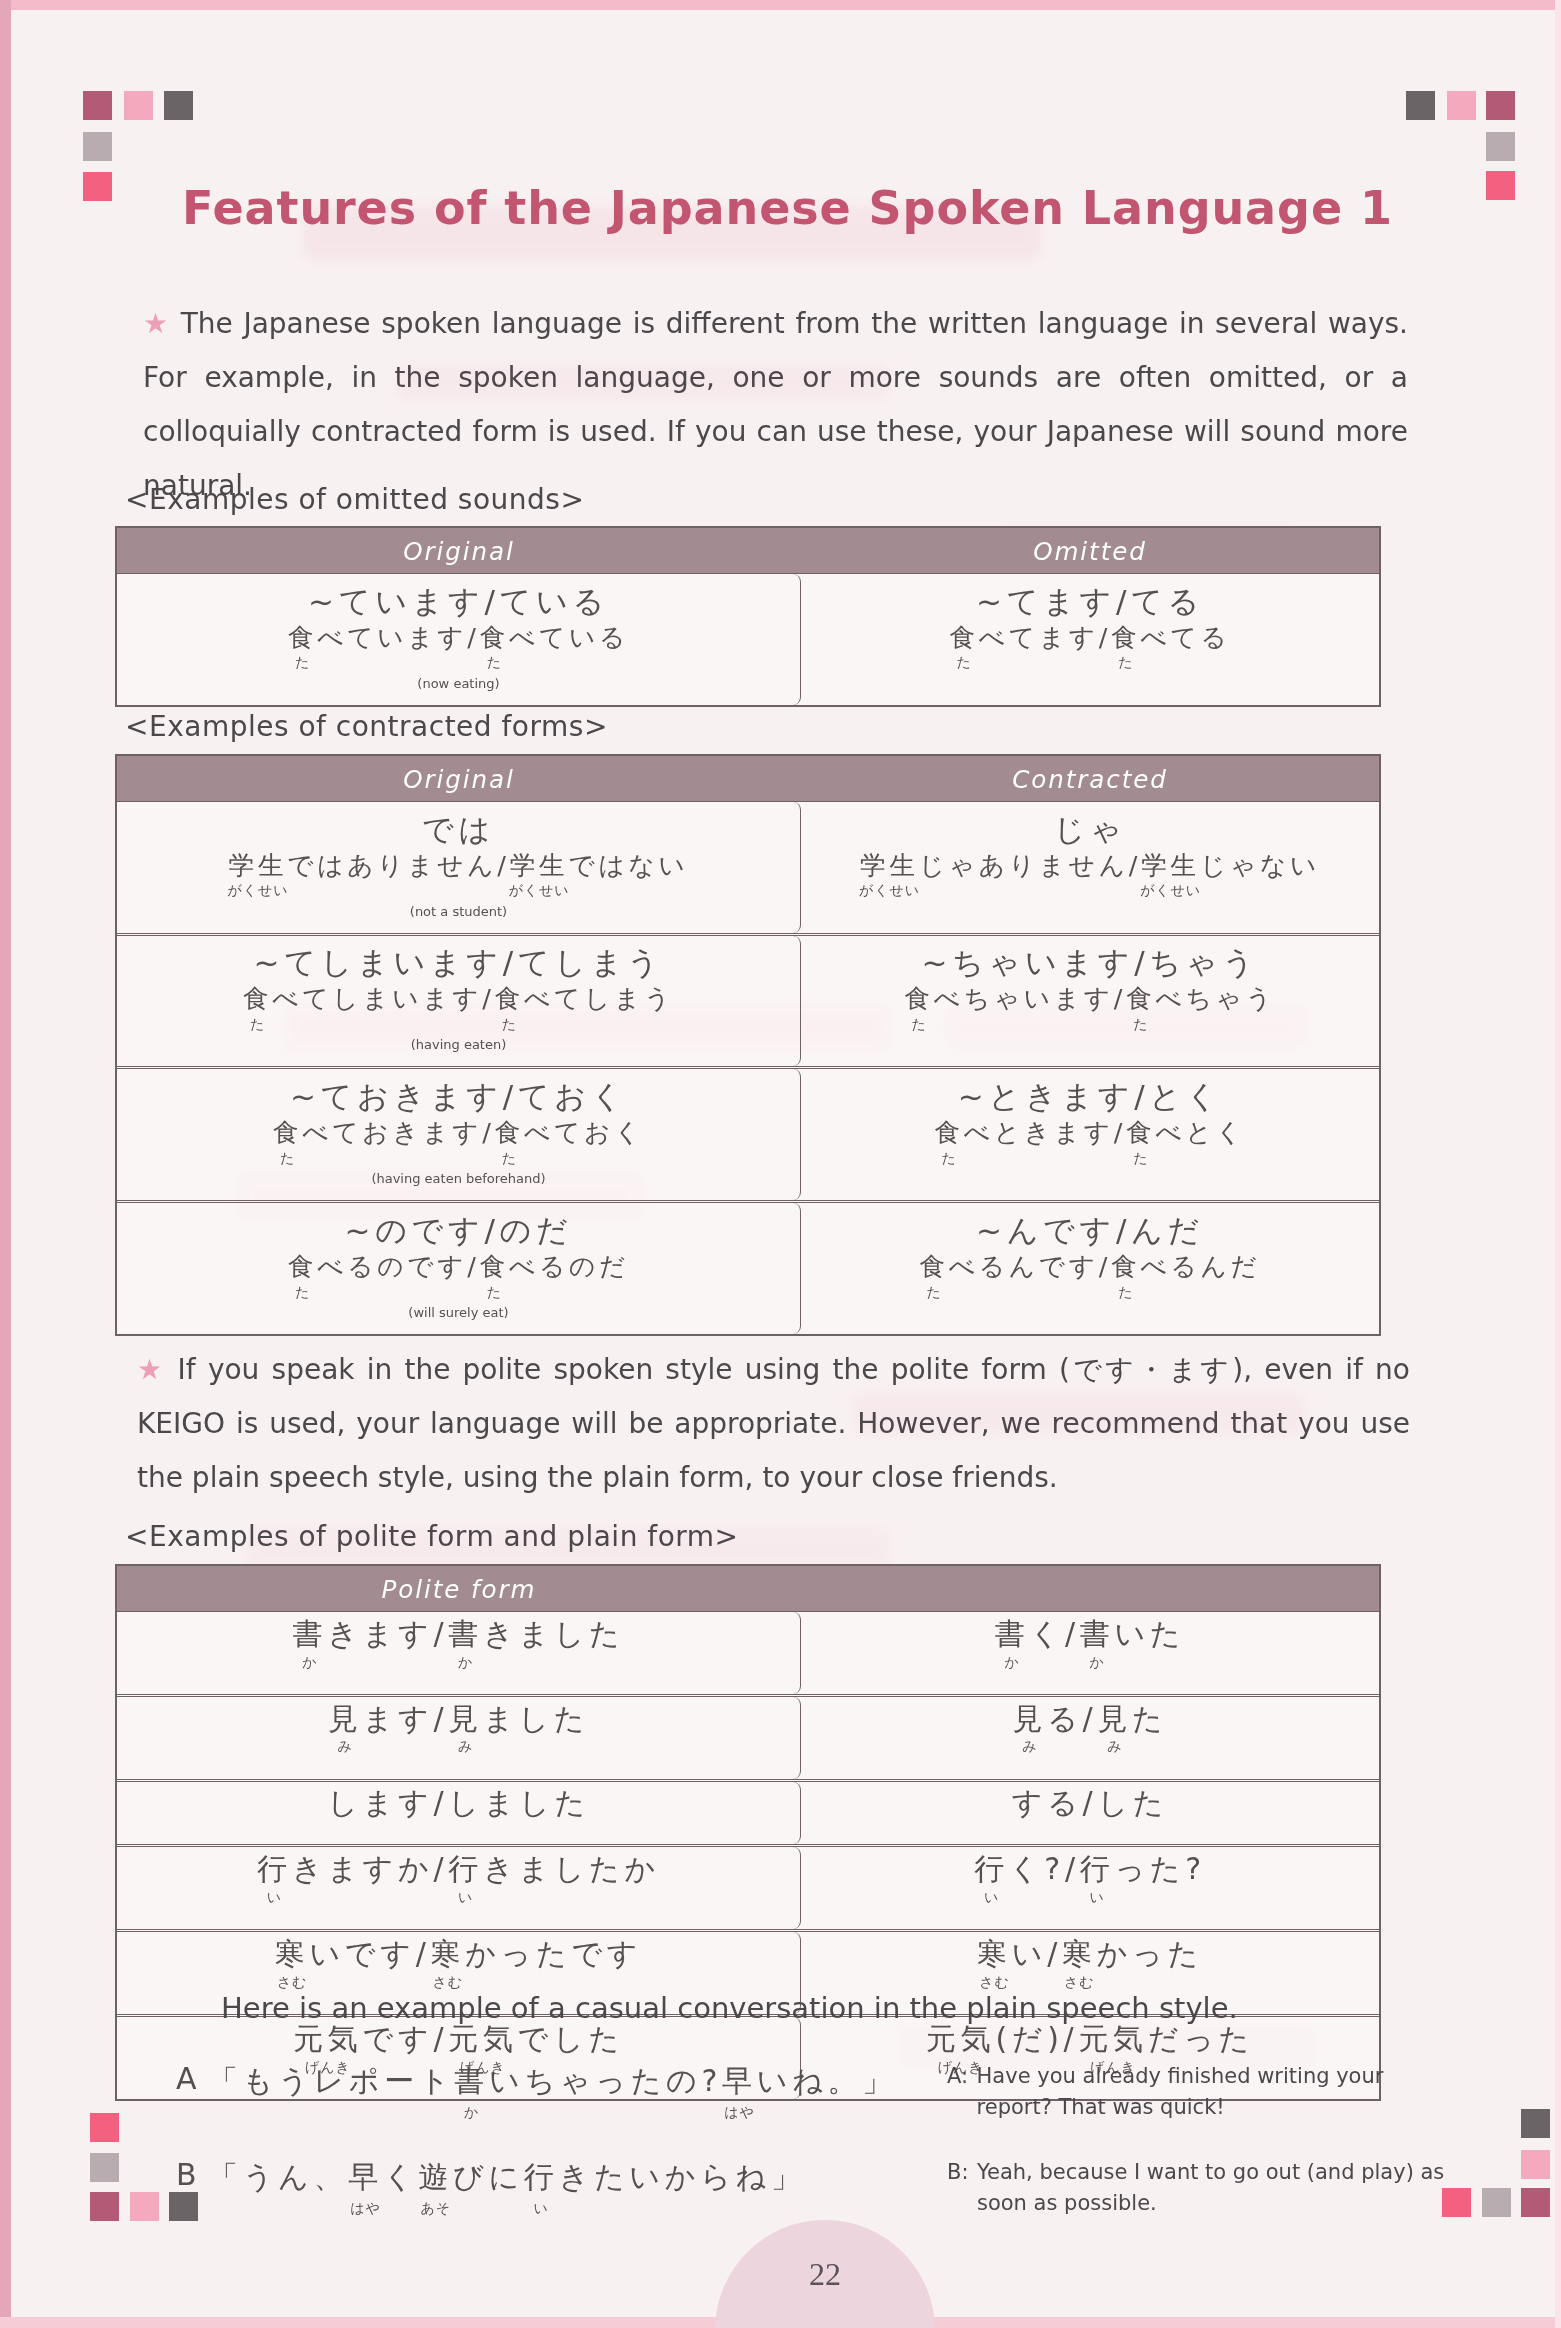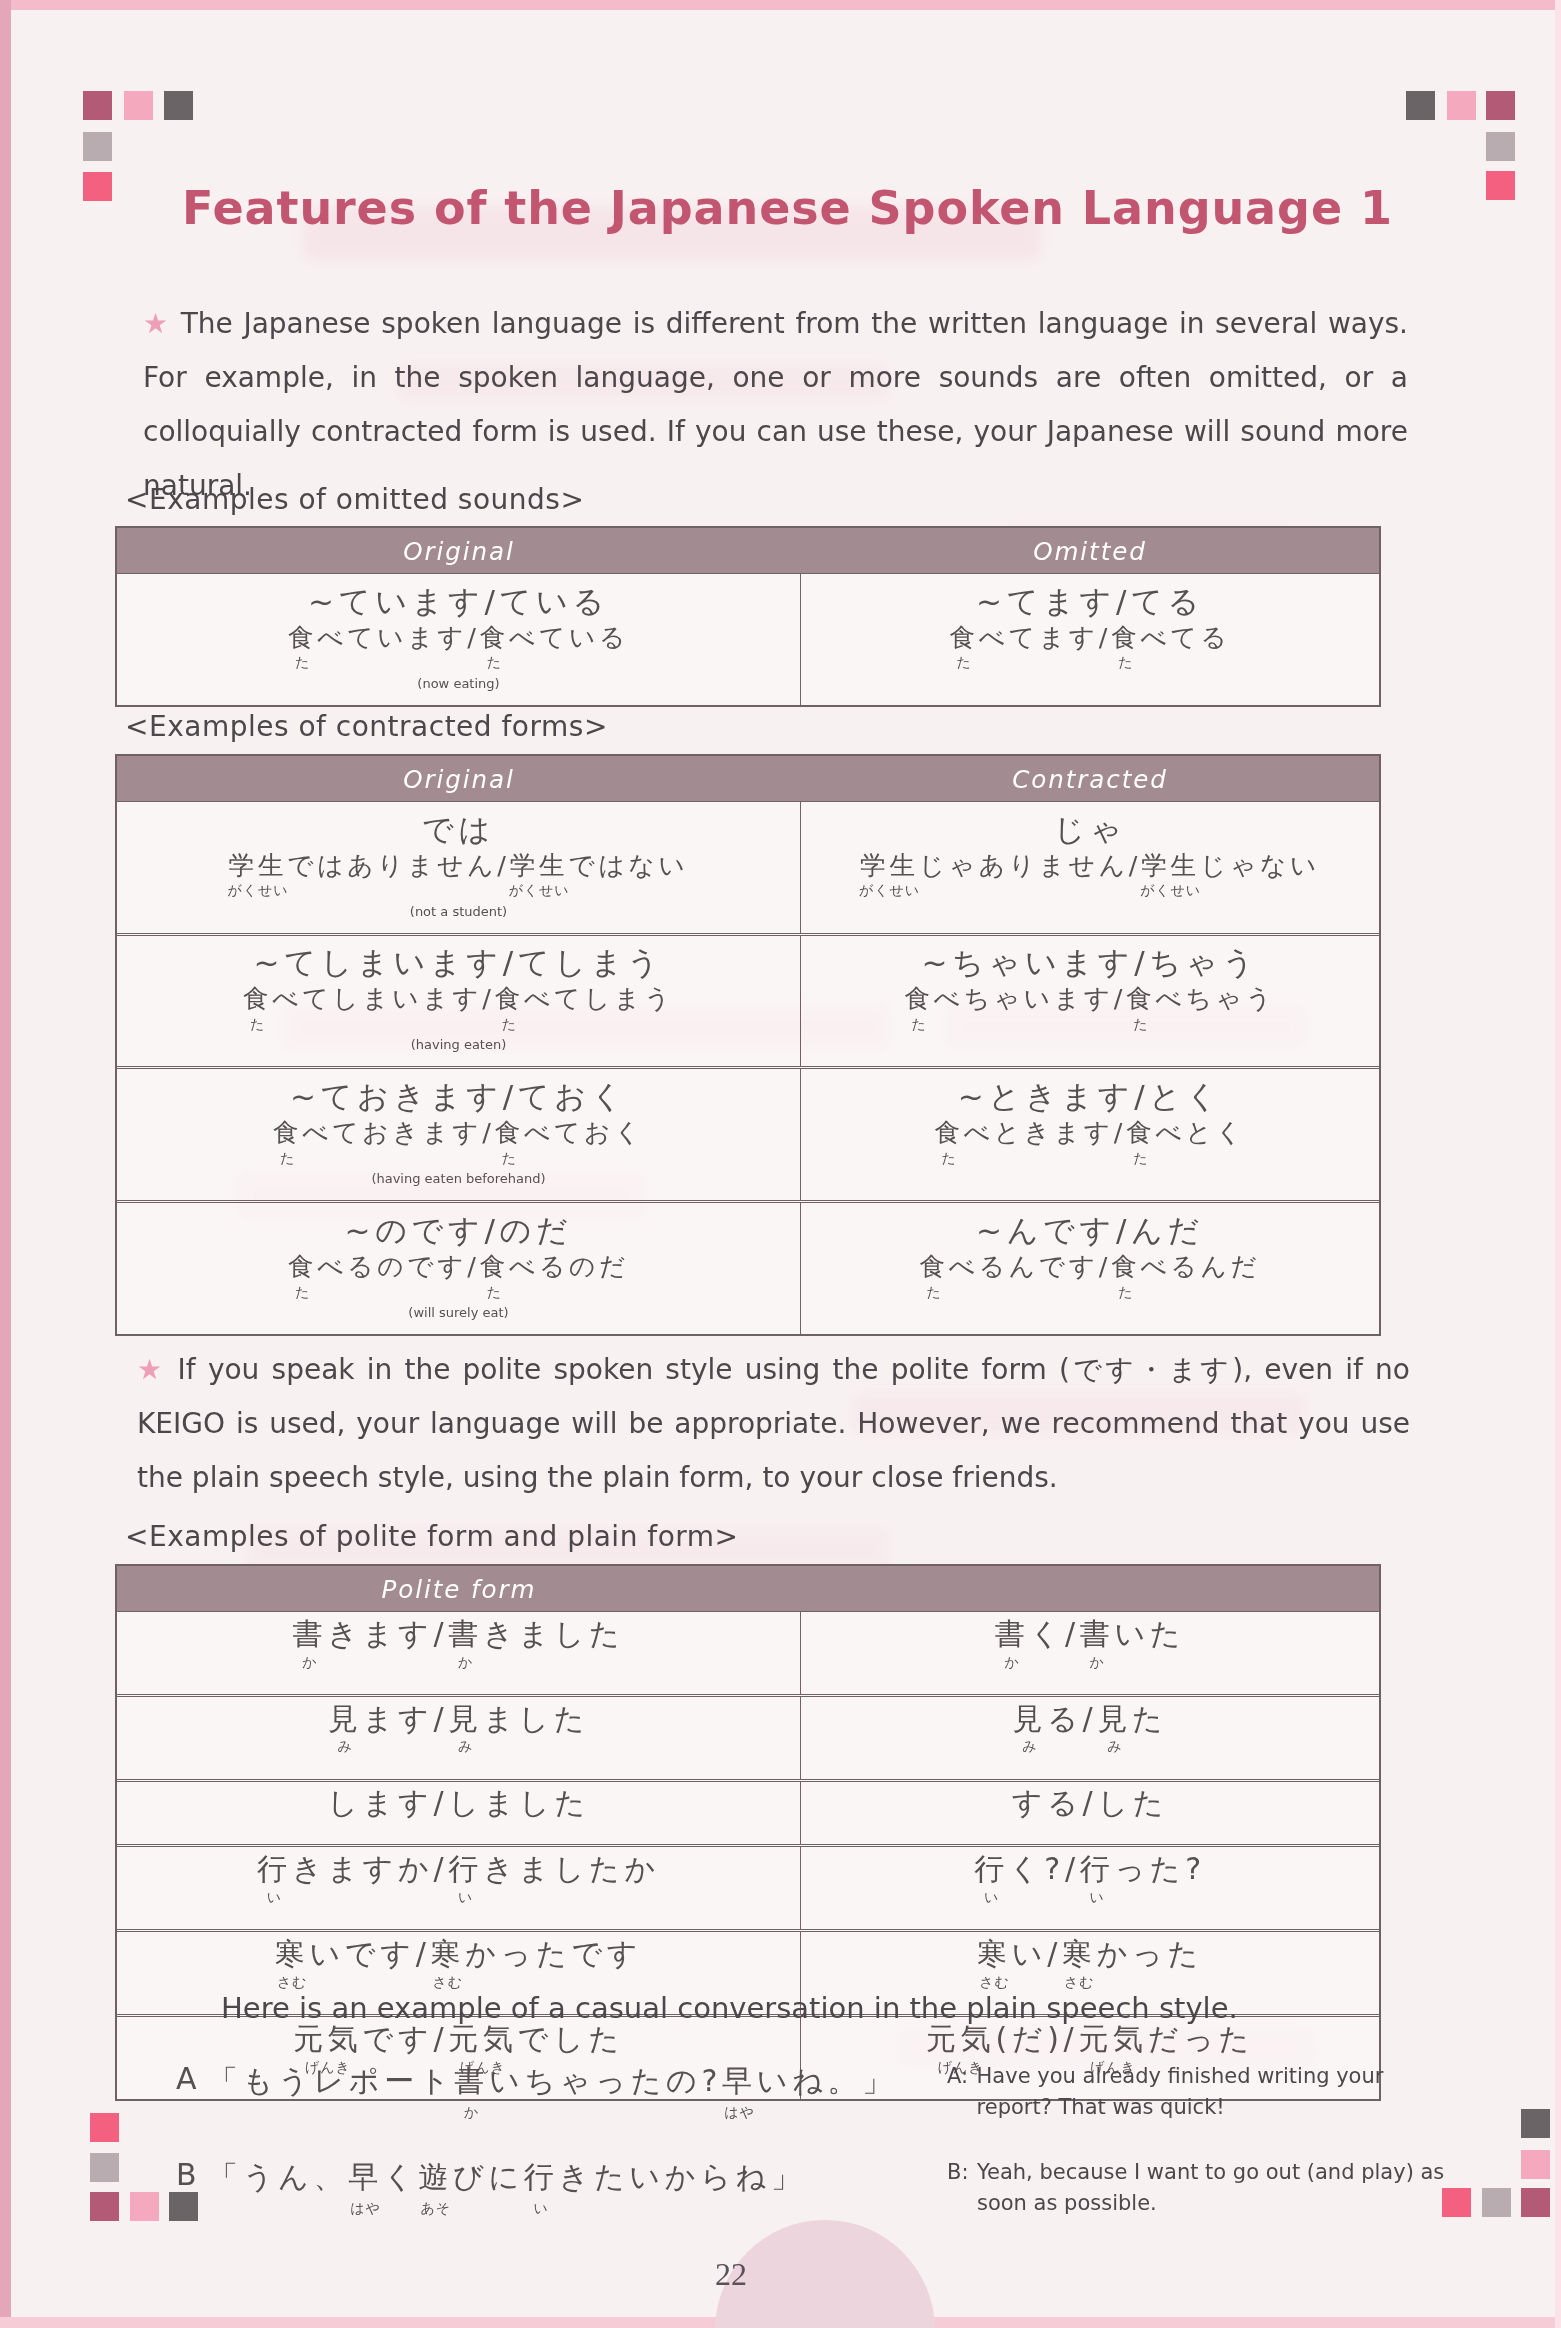--- a/index.html
+++ b/index.html
@@ -79,21 +79,21 @@
     box-sizing:border-box;
   }
   #table1{top:526px;} #table2{top:754px;} #table3{top:1564px;}
   .jt-header{display:flex;background:var(--thead);color:#fff;font-style:italic;}
   .jt-hcell{box-sizing:border-box;padding:8.5px 0 7.6px;text-align:center;font-size:24.6px;letter-spacing:1.9px;}
   .jt-hcell.cl{width:54.2%;}
   .jt-hcell.cr{flex:1;}
   .jt-row{display:flex;border-top:3.8px double var(--tborder);}
   .jt-row.first{border-top:1.9px solid var(--tborder);}
   .jt-cell{box-sizing:border-box;text-align:center;padding:6.6px 5.7px 8.5px;}
-  .jt-cell.cl{width:54.2%;border-right:1.9px solid var(--tborder);}
+  .jt-cell.cl{width:54.2%;border-right:1.9px solid var(--tborder);border-radius:8px;}
   .jt-cell.cr{flex:1;}
   .cell-line{color:var(--jink);}
   .l-main{font-size:31px;line-height:40px;letter-spacing:4.7px;}
   .l-sub{font-size:25.6px;line-height:32px;letter-spacing:3.8px;}
   .hr{margin-bottom:19px;}
   .l-gloss{font-size:13px;line-height:24.6px;letter-spacing:0;}
   .jt3 .jt-cell{padding:3.8px 5.7px 23px;}
   .jt3 .l-main{font-size:30px;line-height:36px;}
 
   .rb{position:relative;display:inline-block;}
@@ -112,21 +112,21 @@
   .conv-jp{font-size:30px;letter-spacing:4.7px;color:var(--jink);display:flex;align-items:flex-start;}
   .conv-speaker{letter-spacing:0;margin-right:11.4px;}
   .conv-en{font-size:21px;line-height:31px;color:var(--ink);display:flex;align-items:flex-start;}
   .conv-en .lbl{margin-right:8.5px;white-space:nowrap;}
 
   .semi{
     position:absolute;left:715px;top:2220px;width:220px;height:110px;
     border-radius:110px 110px 0 0;background:#edd5de;
   }
   .pageno{
-    position:absolute;left:0;right:0;top:36px;
+    position:absolute;left:0;right:0;top:36px;text-align:center;
     font-family:"Liberation Serif",serif;font-size:32px;color:#59525a;
   }
 </style>
 </head>
 <body>
 
 <div class="page">
 
   <div class="edge edge-top"></div>
   <div class="edge edge-left"></div>

